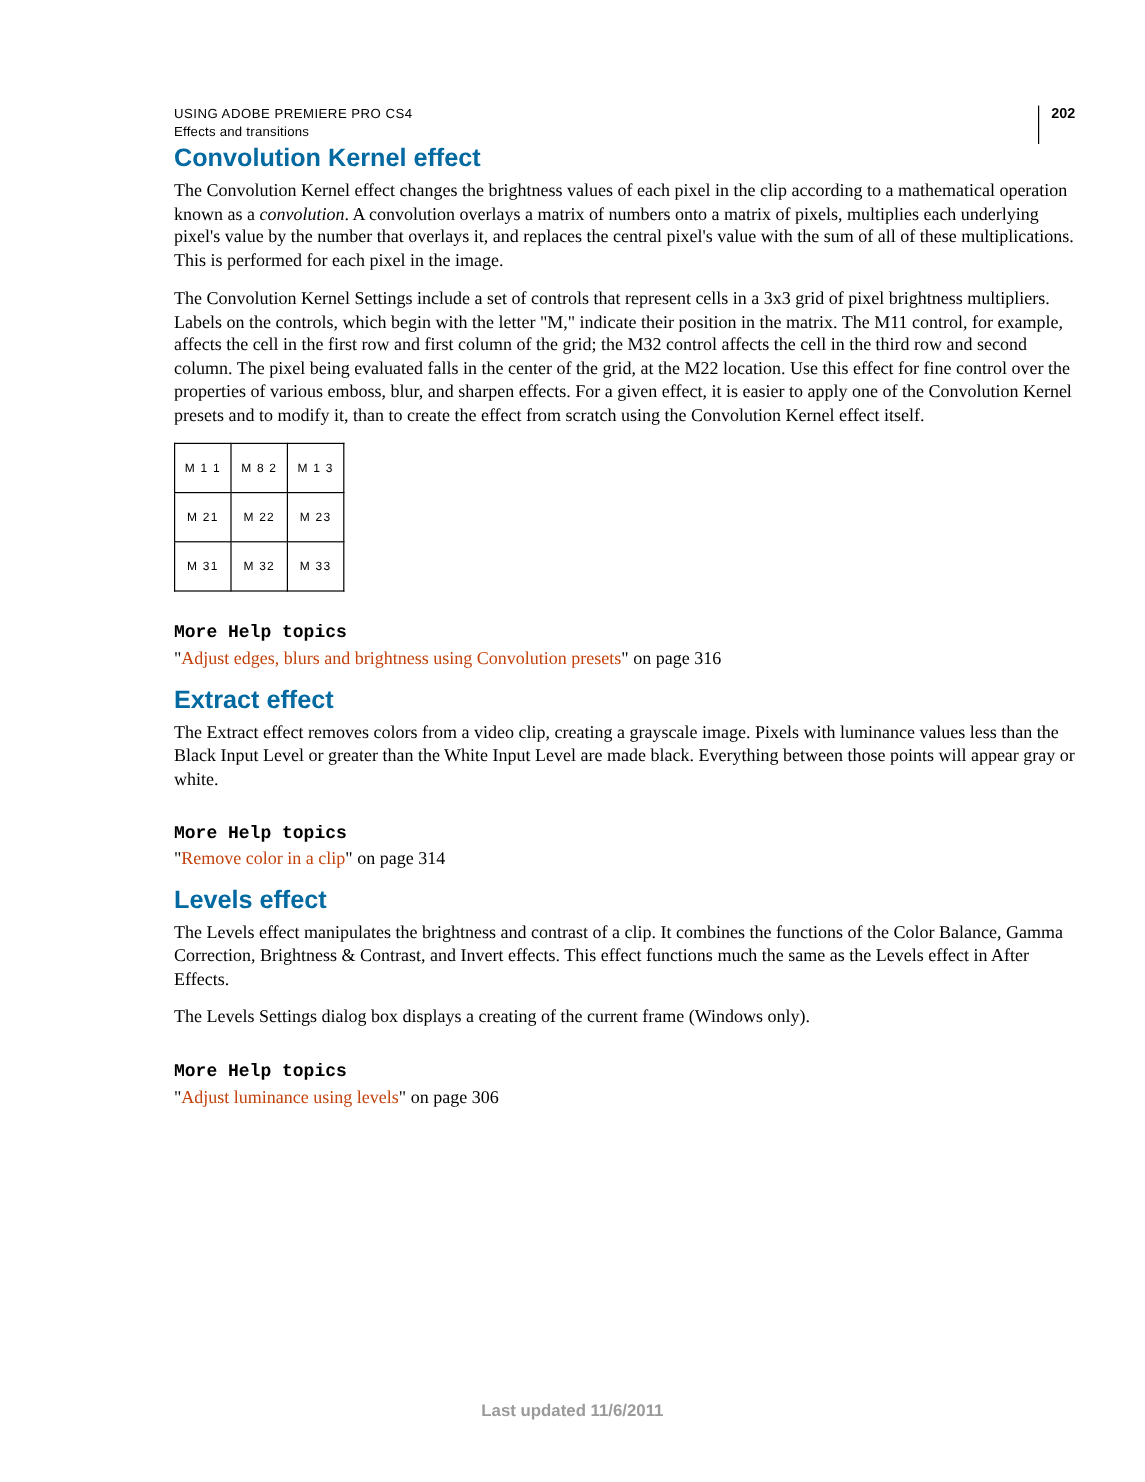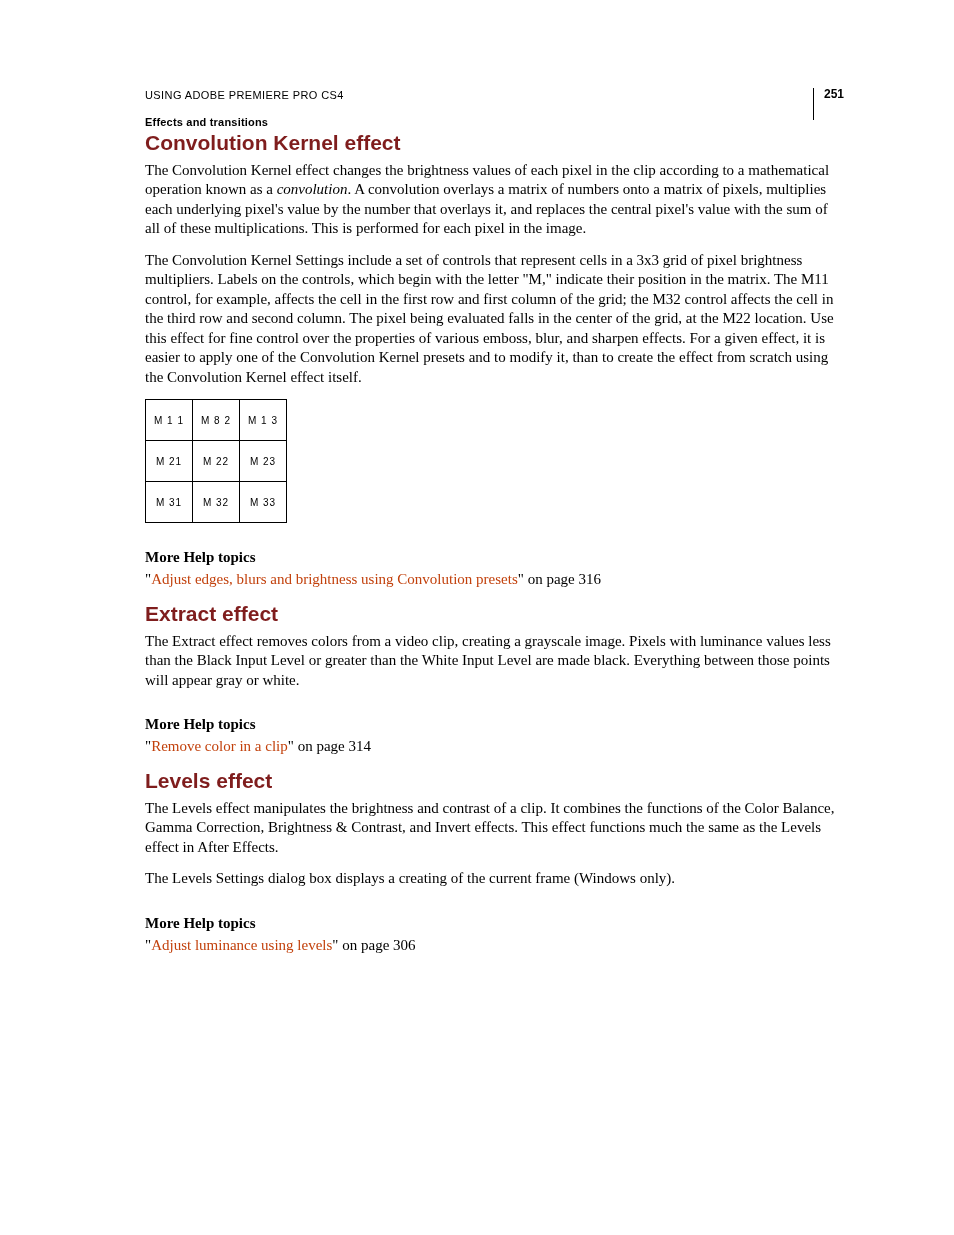--- a/index.html
+++ b/index.html
@@ -7,55 +7,54 @@
     padding: 0;
     font-family: "Minion Pro", Georgia, "Times New Roman", serif;
     color: #000;
     background: #fff;
   }
   .page {
     width: 954px;
     height: 1235px;
     position: relative;
     box-sizing: border-box;
-    padding: 88px 110px 0 145px;
+    padding: 88px 58px 0 145px;
   }
   .header-row {
     display: flex;
     justify-content: space-between;
     align-items: flex-start;
   }
   .header-left {
     font-family: "Myriad Pro", Arial, sans-serif;
     font-size: 11px;
     line-height: 1.4;
     letter-spacing: 0.4px;
   }
   .header-sub {
-    font-weight: bold;
+    font-weight: normal;
     letter-spacing: 0.2px;
-    margin-top: 12px;
   }
   .header-right {
     font-family: "Myriad Pro", Arial, sans-serif;
     font-size: 12px;
     font-weight: bold;
     border-left: 1px solid #000;
     padding-left: 10px;
     line-height: 1;
     height: 32px;
     display: flex;
     align-items: flex-start;
   }
   h2.section {
     font-family: "Myriad Pro", Arial, sans-serif;
     font-weight: bold;
     font-size: 21px;
     margin: 0 0 6px 0;
-    color: #7f1d1d;
+    color: #0369a1;
   }
   .sec1 { margin-top: 58px; }
   .sec2 { margin-top: 38px; }
   .sec3 { margin-top: 38px; }
   p.body {
     font-size: 15px;
     line-height: 1.3;
     margin: 0 0 12px 0;
     color: #000;
   }
@@ -78,21 +77,21 @@
     height: 38px;
     vertical-align: middle;
     margin-top: 46px;
   }
   .caption {
     font-style: italic;
     font-size: 12.5px;
     margin: 6px 0 0 0;
   }
   h3.more {
-    font-family: Liberation Serif, serif;
+    font-family: Liberation Mono, monospace;
     font-weight: bold;
     font-size: 15px;
     margin: 26px 0 4px 0;
   }
   .link {
     color: #0B5394;
     color: #0066aa;
   }
   a.link { text-decoration: none; color: #c2410c; }
   .footer {
@@ -110,21 +109,21 @@
 </head>
 <body>
 
 <div class="page">
 
   <div class="header-row">
     <div class="header-left">
       <div>USING ADOBE PREMIERE PRO CS4</div>
       <div class="header-sub">Effects and transitions</div>
     </div>
-    <div class="header-right">251</div>
+    <div class="header-right">202</div>
   </div>
 
   <h2 class="section sec1">Convolution Kernel effect</h2>
   <p class="body">
     <span>The Convolution Kernel effect changes the brightness values of each pixel in the clip according to a mathematical operation known as a </span><span class="italic">convolution</span><span>. A convolution overlays a matrix of numbers onto a matrix of pixels, multiplies each underlying pixel's value by the number that overlays it, and replaces the central pixel's value with the sum of all of these multiplications. This is performed for each pixel in the image.</span>
   </p>
   <p class="body">The Convolution Kernel Settings include a set of controls that represent cells in a 3x3 grid of pixel brightness multipliers. Labels on the controls, which begin with the letter "M," indicate their position in the matrix. The M11 control, for example, affects the cell in the first row and first column of the grid; the M32 control affects the cell in the third row and second column. The pixel being evaluated falls in the center of the grid, at the M22 location. Use this effect for fine control over the properties of various emboss, blur, and sharpen effects. For a given effect, it is easier to apply one of the Convolution Kernel presets and to modify it, than to create the effect from scratch using the Convolution Kernel effect itself.</p>
 
   <table class="matrix">
     <tbody>
@@ -161,13 +160,14 @@
 
   <h2 class="section sec3">Levels effect</h2>
   <p class="body">The Levels effect manipulates the brightness and contrast of a clip. It combines the functions of the Color Balance, Gamma Correction, Brightness &amp; Contrast, and Invert effects. This effect functions much the same as the Levels effect in After Effects.</p>
   <p class="body">The Levels Settings dialog box displays a creating of the current frame (Windows only).</p>
 
   <h3 class="more">More Help topics</h3>
   <p class="body">
     <span>"</span><a class="link">Adjust luminance using levels</a><span>" on page 306</span>
   </p>
 
+  <div class="footer">Last updated 11/6/2011</div>
 </div>
 
 </body></html>

